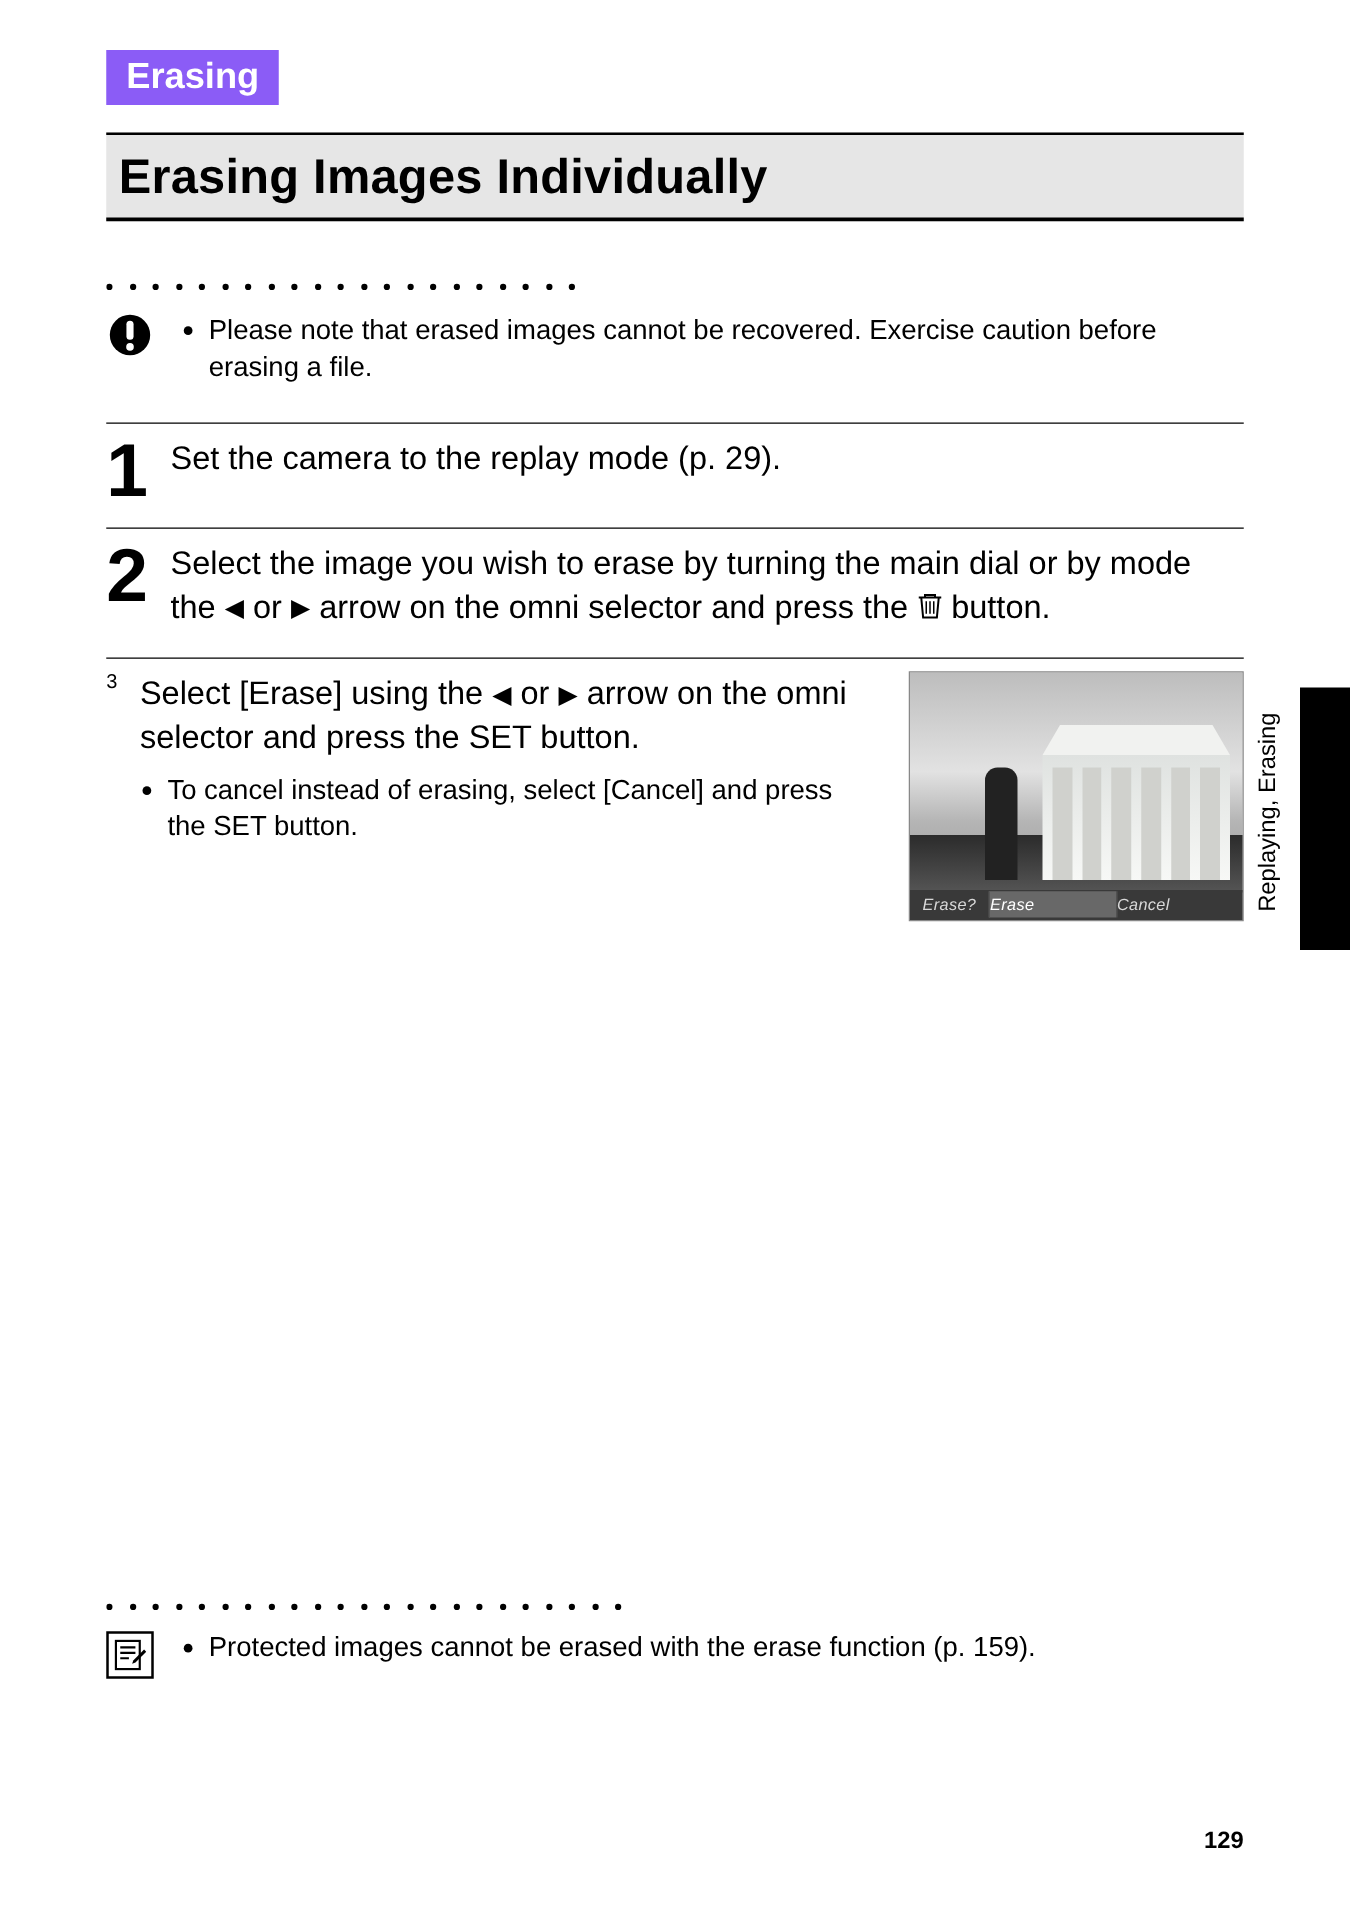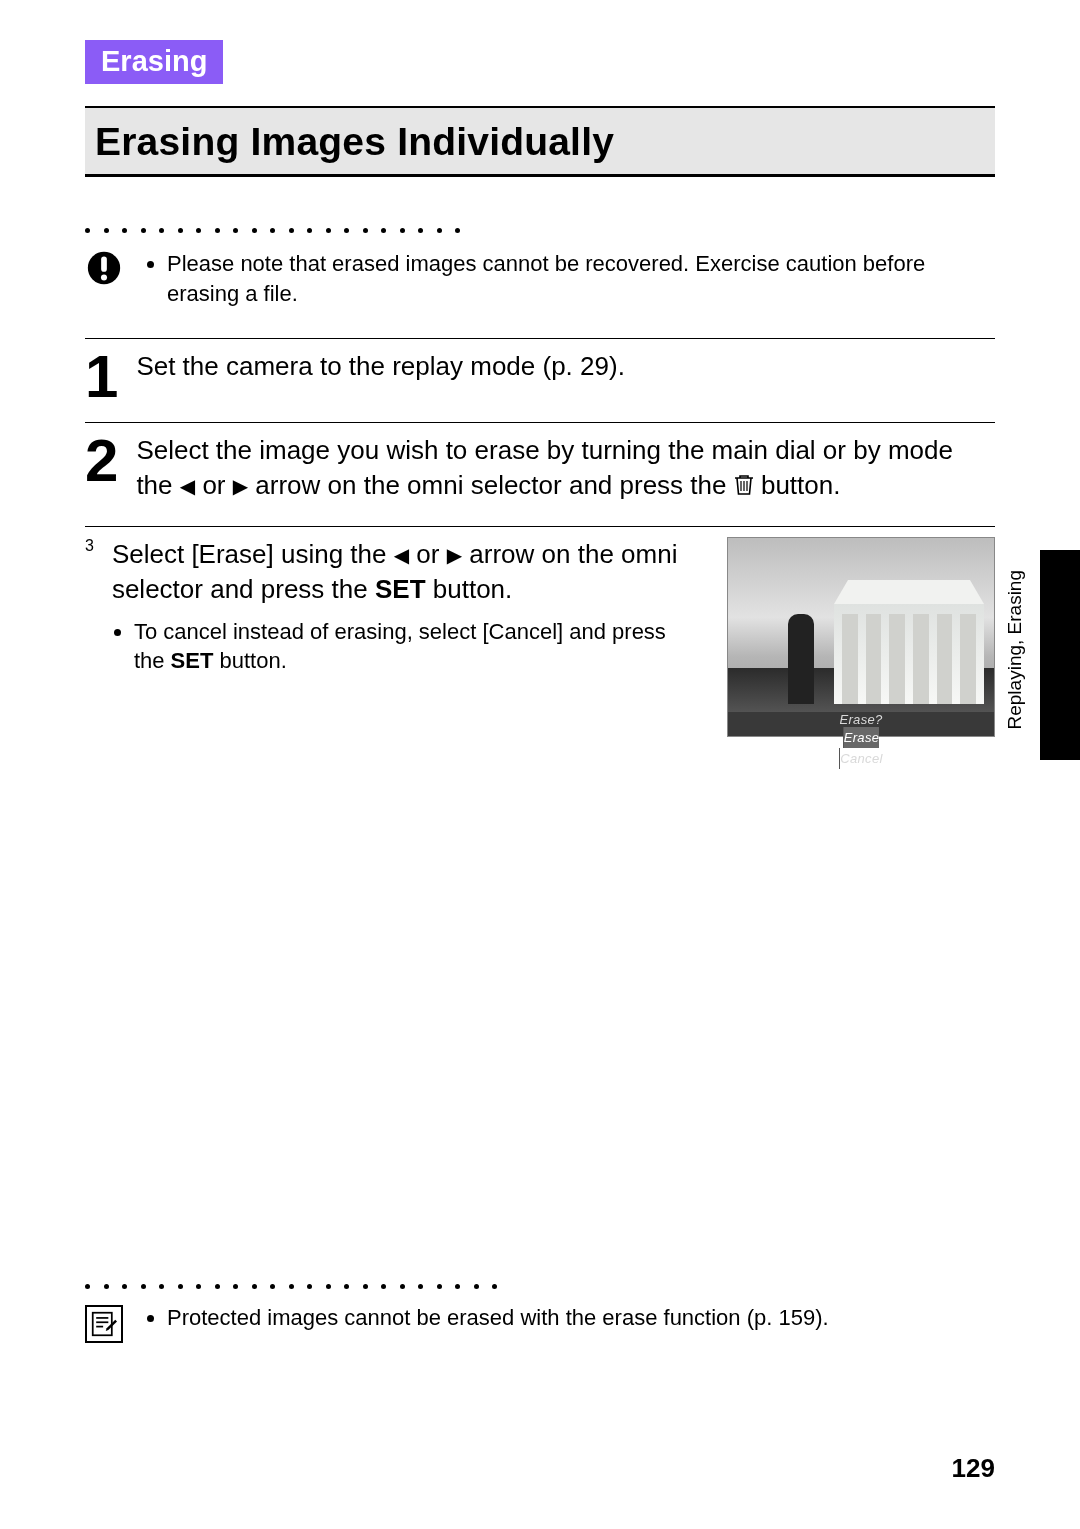--- a/index.html
+++ b/index.html
@@ -111,21 +111,21 @@
     padding-left: 22px;
     font-size: 22px;
     margin-top: 10px;
   }
   .inline-glyph {
     display: inline-block;
     font-size: 20px;
     vertical-align: 1px;
   }
   .set-label {
-    font-weight: 700;
+    font-weight: 400;
   }
   .trash-glyph {
     display:inline-block;
     vertical-align: -2px;
   }
   
   .camera-thumb {
     width: 268px;
     height: 200px;
     background: linear-gradient(#bdbdbd,#e2e2e2 40%,#b5b5b5 60%, #8e8e8e);
@@ -170,28 +170,27 @@
     position:absolute;
     left:0; right:0; bottom:0;
     height:24px;
     background:#393939;
     display:flex;
     align-items:center;
     font-size:13px;
     color:#d9d9d9;
     font-style:italic;
     letter-spacing:0.3px;
-    flex-direction:column;
   }
   .thumb-bar .tb-label{
     padding:0 10px;
   }
   .thumb-bar .tb-btn{
     flex:1;
-    text-align:right;
+    text-align:left;
     border-left:1px solid #555;
     padding:3px 0;
   }
   .thumb-bar .tb-btn.sel{
     background:#686868;
     color:#fff;
   }
   
   .side-tab {
     position:absolute;
@@ -228,21 +227,21 @@
     list-style:disc;
     padding-left:22px;
     font-size:22px;
   }
   
   .page-number{
     position:absolute;
     right:85px;
     bottom:45px;
     font-weight:700;
-    font-size:26px;
+    font-size:19px;
   }
 </style>
 </head>
 <body>
 
 <div class="page">
 
   <div class="section-label">Erasing</div>
 
   <div class="title-bar">

